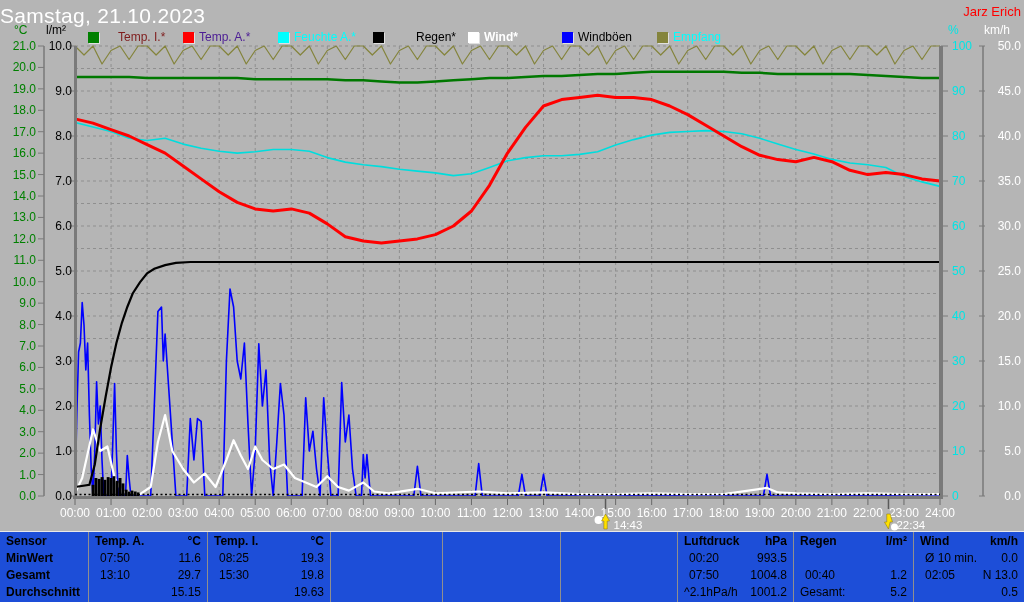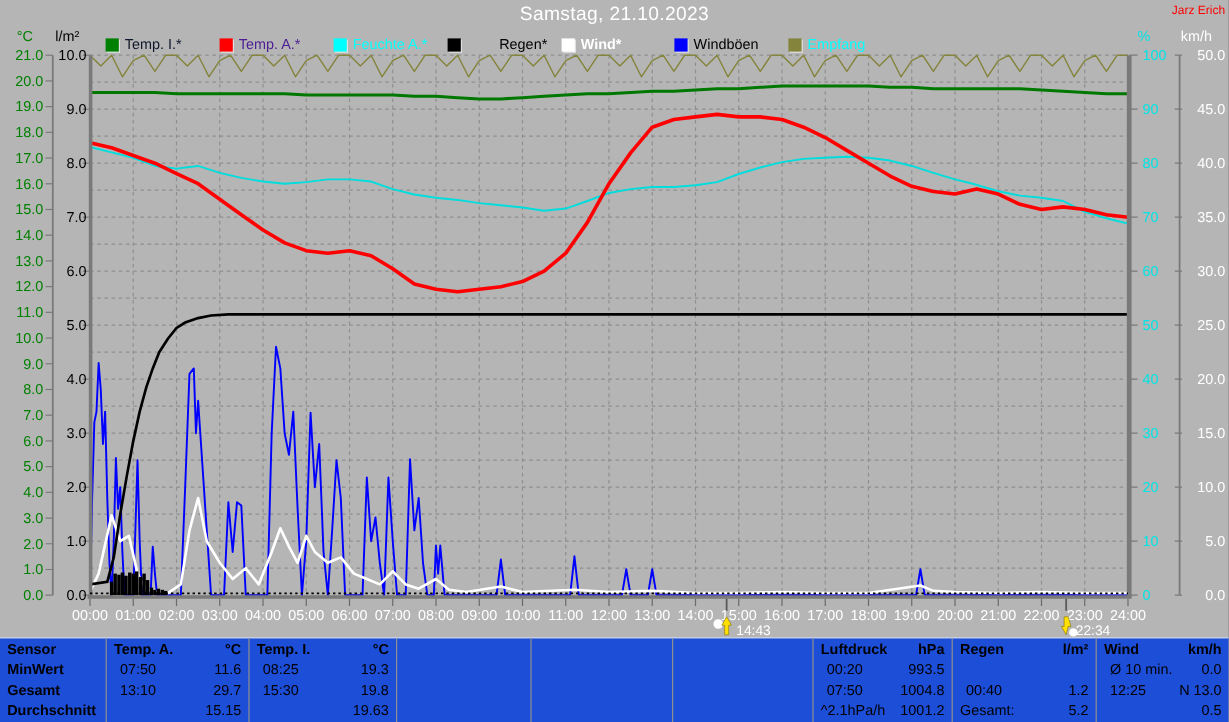--- a/index.html
+++ b/index.html
@@ -1,20 +1,20 @@
 <!DOCTYPE html>
 <html><head>
 <meta charset="utf-8">
 <style>
   html,body{margin:0;padding:0;background:#777;}
   .screen{position:relative;width:1024px;height:602px;background:#b5b5b5;
     font-family:"Liberation Sans",sans-serif;overflow:hidden;}
-  .title{position:absolute;left:0;right:0;top:4px;text-align:center;color:#ffffff;
-    font-size:16px;letter-spacing:.3px;}
-  .station{position:absolute;right:3px;top:4px;color:#ff0000;font-size:10px;}
+  .title{position:absolute;left:0;right:0;top:4px;color:#ffffff;
+    font-size:21px;letter-spacing:.3px;}
+  .station{position:absolute;right:3px;top:4px;color:#ff0000;font-size:13px;}
   .unit{position:absolute;top:23px;font-size:12px;}
   .unit-c{left:14px;color:#008000;}
   .unit-lm{left:46px;color:#000000;}
   .unit-pct{left:948px;color:#00e5e5;}
   .unit-kmh{left:984px;color:#ffffff;}
   .legend{position:absolute;left:0;top:30px;width:1024px;height:14px;}
   .legend-item{position:absolute;top:0;display:flex;align-items:center;font-size:12px;white-space:nowrap;}
   .legend-swatch{width:11px;height:11px;margin-right:5px;box-shadow:1px 1px 0 #e0e0e0;}
   svg{position:absolute;left:0;top:0;}
   svg text{font-family:"Liberation Sans",sans-serif;}
@@ -299,21 +299,21 @@
     </svg>
   <div class="title">Samstag, 21.10.2023</div>
   <div class="station">Jarz Erich</div>
   <span class="unit unit-c">°C</span>
   <span class="unit unit-lm">l/m²</span>
   <span class="unit unit-pct">%</span>
   <span class="unit unit-kmh">km/h</span>
   <div id="legend" class="legend">
       <div class="legend-item" style="left: 88px;">
         <span class="legend-swatch" style="background: rgb(0, 128, 0);"></span>
-        <span style="color: #0f172a;">Temp. I.*</span>
+        <span style="color: #7f1d1d; margin-left: 14px;">Temp. I.*</span>
       </div>
       <div class="legend-item" style="left: 183px;">
         <span class="legend-swatch" style="background: rgb(255, 0, 0);"></span>
         <span style="color: #4c1d95;">Temp. A.*</span>
       </div>
       <div class="legend-item" style="left: 278px;">
         <span class="legend-swatch" style="background: rgb(0, 255, 255);"></span>
         <span style="color: rgb(0, 255, 255);">Feuchte A.*</span>
       </div>
       <div class="legend-item" style="left: 373px; gap: 27px;">
@@ -419,21 +419,21 @@
     <div class="tcol">
       <div class="trow b">
           <span>Wind</span>
           <span>km/h</span>
         </div>
       <div class="trow">
           <span class="l">Ø 10 min.</span>
           <span>0.0</span>
         </div>
       <div class="trow">
-          <span class="l">12:25</span>
+          <span class="l">02:05</span>
           <span>N 13.0</span>
         </div>
       <div class="trow">
           <span></span>
           <span>0.5</span>
         </div>
     </div>
   </div>
 </div>
 

